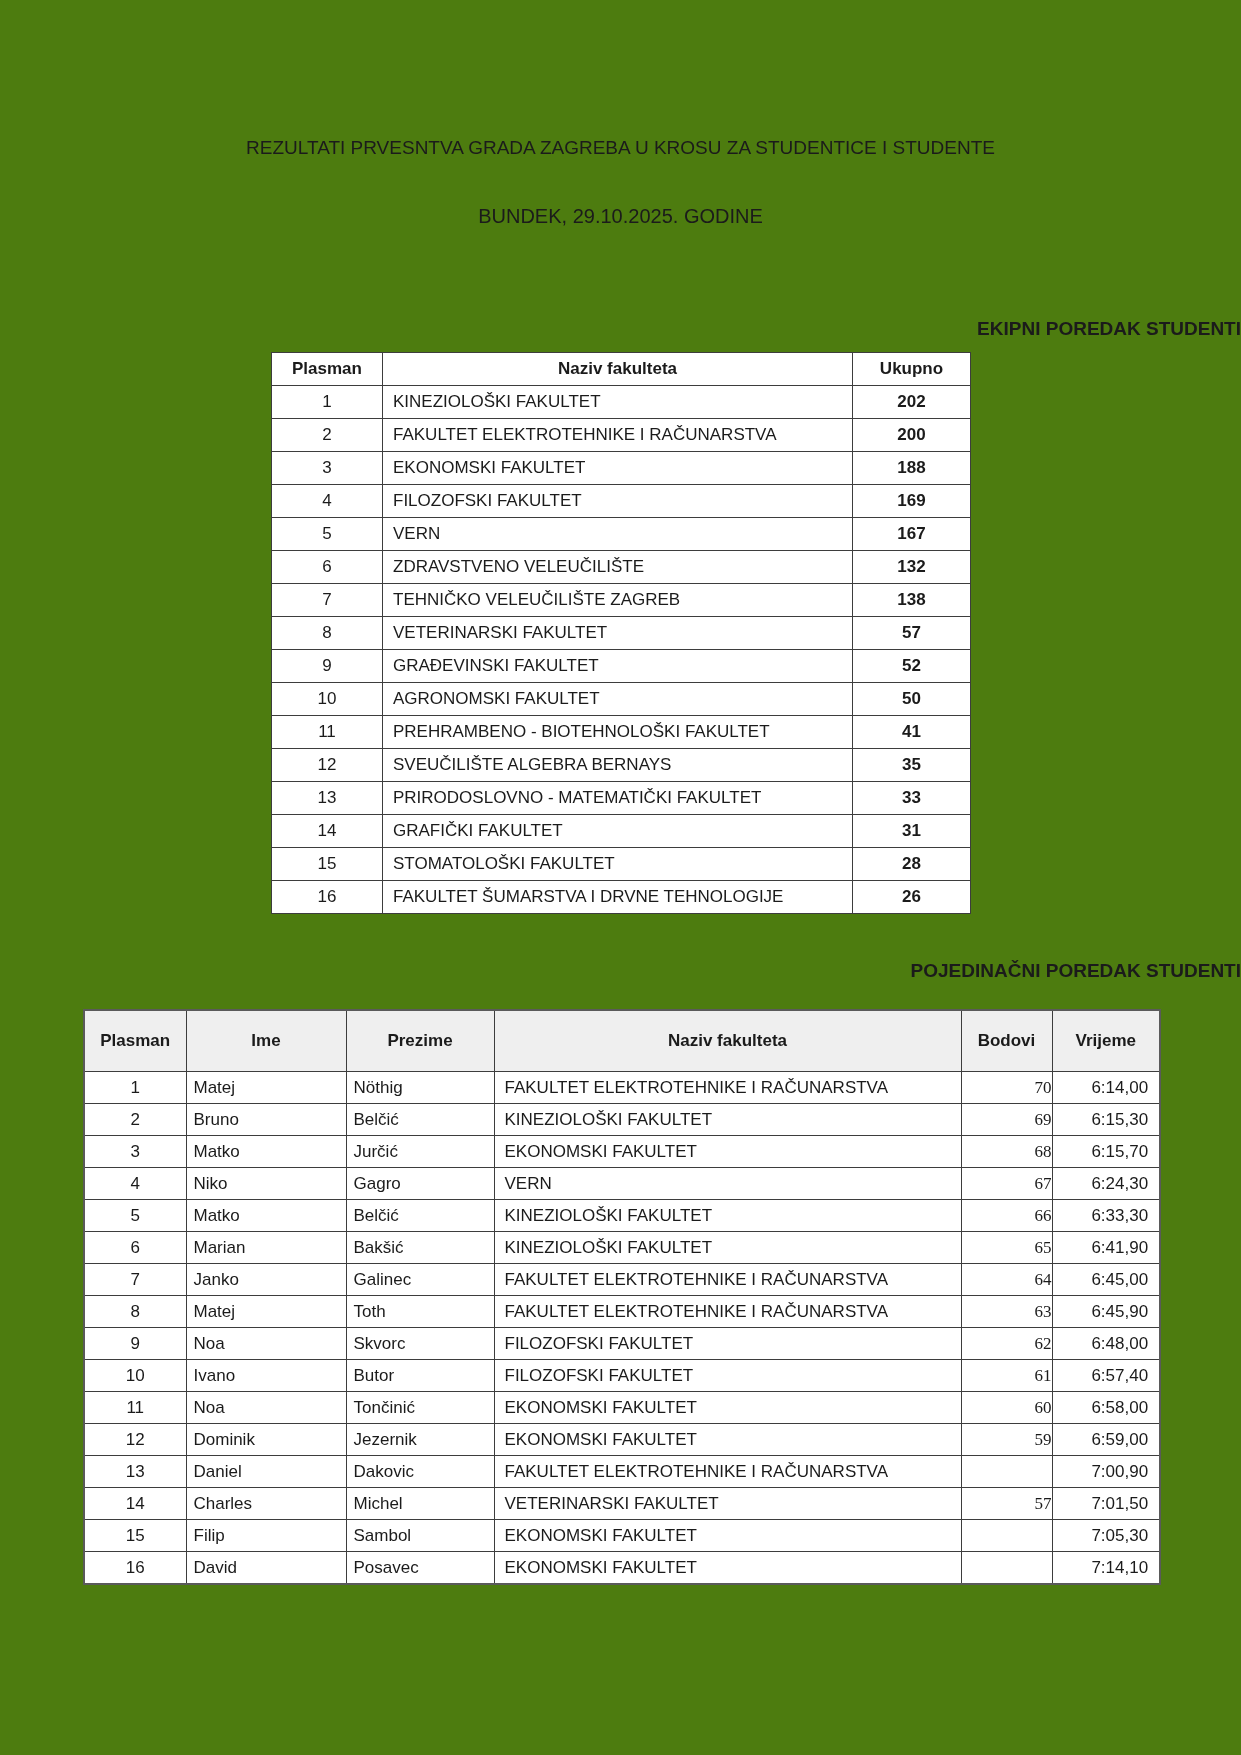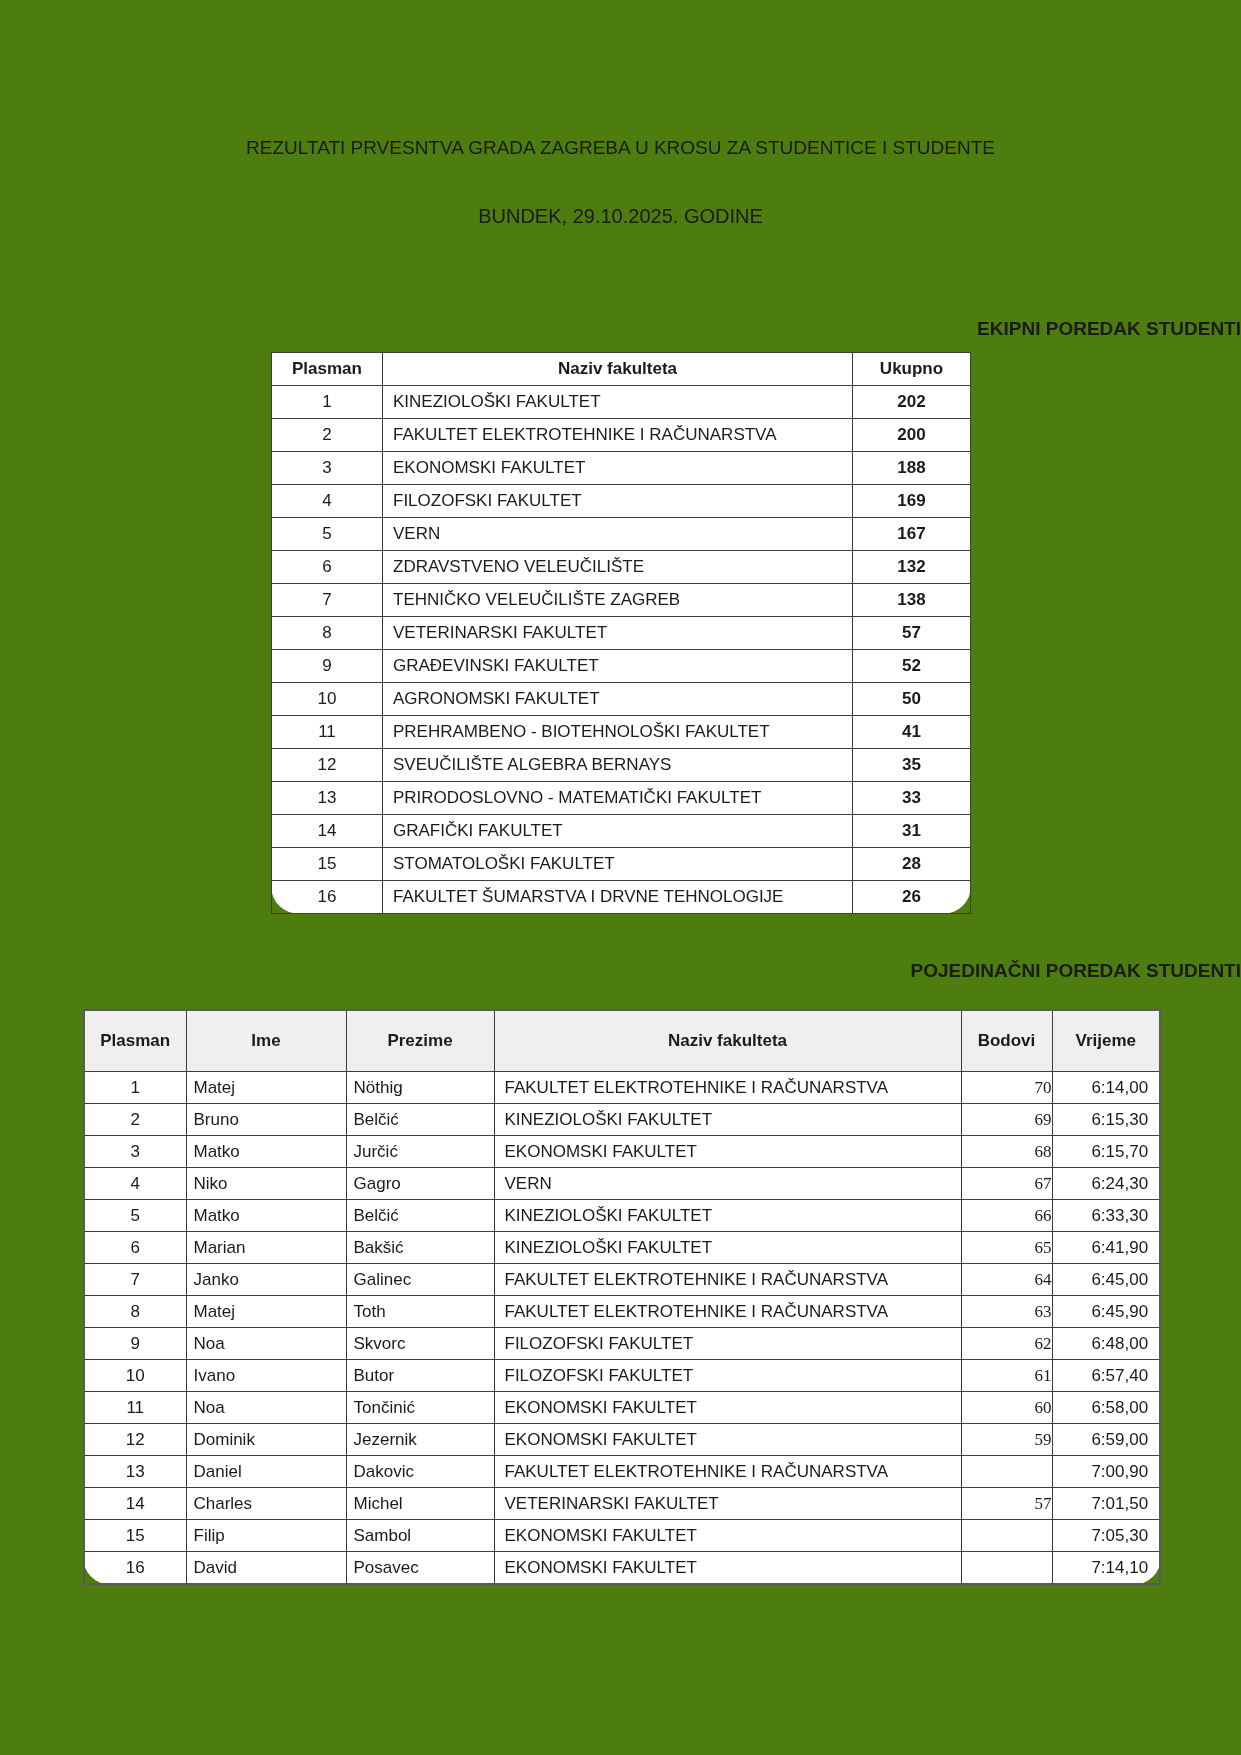--- a/index.html
+++ b/index.html
@@ -11,21 +11,21 @@
     color:#1b1b1b;
     overflow:hidden;
   }
   .centered{position:absolute;left:0;width:100%;text-align:center;}
   .doc-title{top:137px;font-size:19px;}
   .doc-subtitle{top:185px;font-size:20px;margin-top:20px;}
   .section-title{font-weight:bold;font-size:19px;text-align:right;}
   .ekipni-title{top:318px;}
   .pojed-title{top:960px;}
 
-  table{border-collapse:collapse;table-layout:fixed;position:absolute;background:#fff;border-radius:28px;}
+  table{border-collapse:collapse;table-layout:fixed;position:absolute;background:#fff;}
   th,td{padding:0;overflow:hidden;white-space:nowrap;font-size:17px;vertical-align:middle;}
 
   
   .t1{left:271px;top:352px;border:1.5px solid #1a1a1a;}
   .t1 th,.t1 td{border:1px solid #3d3d3d;height:32px;}
   .t1 th{font-weight:bold;text-align:center;background:#fff;}
   .t1 .c-plasman{text-align:center;}
   .t1 .c-naziv{text-align:left;padding-left:10px;}
   .t1 .c-ukupno{text-align:center;font-weight:bold;}
 

